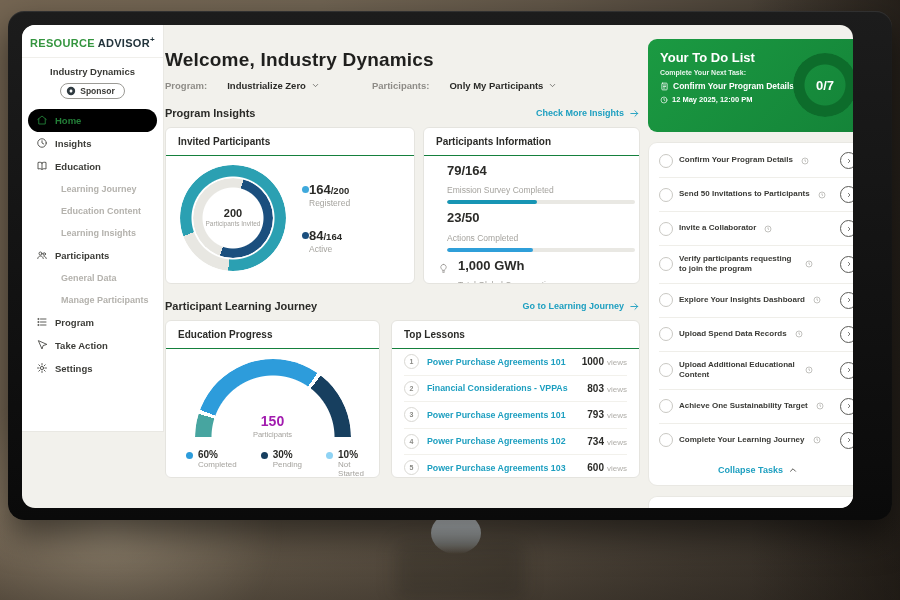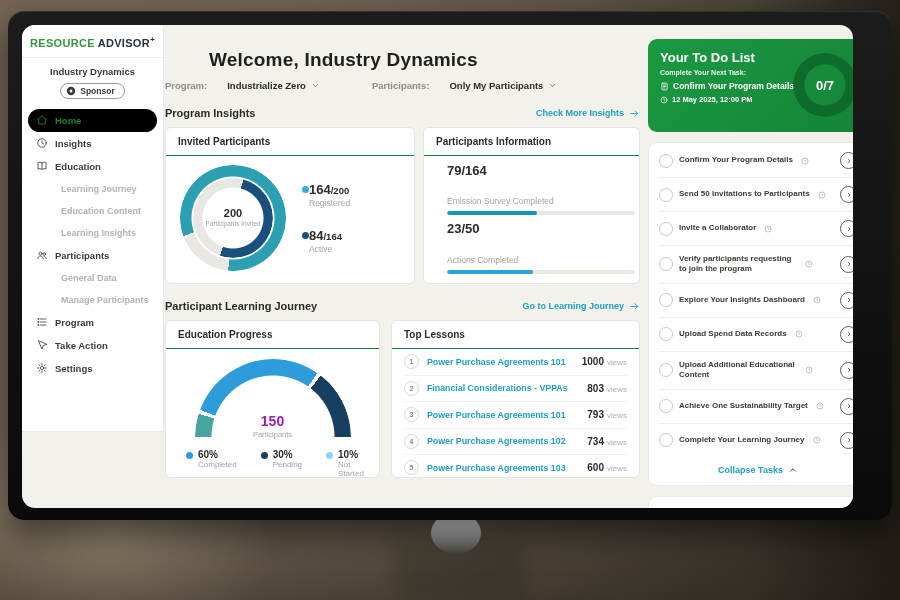--- a/index.html
+++ b/index.html
@@ -36,21 +36,21 @@
     border-radius:12px;font-size:9.5px;font-weight:700;color:#3c3c38;cursor:pointer;}
   .nav-item svg{flex:0 0 auto;}
   .nav-item.active{background:#000000;color:#237f38;}
   .nav-sub{height:22px;margin:0 6px;padding-left:33px;display:flex;align-items:center;
     font-size:9px;font-weight:600;color:#b4b2ad;cursor:pointer;}
   .ic{stroke:#4a4a46;fill:none;stroke-width:1.8;stroke-linecap:round;stroke-linejoin:round;}
   .nav-item.active .ic{stroke:#237f38;}
 
   
   .main{position:absolute;left:143px;top:0;width:475px;height:483px;}
-  .page-title{margin-top:24px;font-size:19px;font-weight:800;color:#1f1f1d;letter-spacing:.2px;margin-left:44px;}
+  .page-title{margin-top:24px;font-size:19px;font-weight:800;color:#1f1f1d;letter-spacing:.2px;}
   .filters{display:flex;align-items:center;gap:52px;margin-top:9px;}
   .filter{display:flex;align-items:center;gap:5px;font-size:9.5px;cursor:pointer;}
   .filter .lab{color:#8e8c87;font-weight:600;}
   .filter .val{color:#2b2b28;font-weight:800;margin-left:15px;}
   .section-row{display:flex;align-items:center;justify-content:space-between;margin-top:16px;margin-bottom:8px;}
   .section-title{font-size:11px;font-weight:800;color:#2b2b28;}
   .tlink{display:flex;align-items:center;gap:5px;font-size:9px;font-weight:800;color:#1d9fc0;cursor:pointer;}
   .cards-row{display:flex;justify-content:space-between;}
   .card{background:#fff;border:1px solid #e5e4df;border-radius:6px;overflow:hidden;}
   .card-h{padding:8px 12px;font-size:10px;font-weight:800;color:#2b2b28;border-bottom:1px solid #15803d;}
@@ -73,21 +73,21 @@
   .dot{width:7px;height:7px;border-radius:50%;margin-top:4px;flex:0 0 auto;}
   .leg .v{font-size:13px;font-weight:800;color:#2b2b28;}
   .leg .den{font-size:9.5px;font-weight:800;color:#2b2b28;}
   .leg .l{font-size:8.5px;color:#a5a39e;margin-top:1px;}
 
   
   .pinfo-body{padding:8px 14px 6px;}
   .stat{display:flex;gap:9px;margin-bottom:7px;}
   .stat .sic{margin-top:4px;}
   .stat .v{font-size:13px;font-weight:800;color:#2b2b28;line-height:1.1;}
-  .stat .l{font-size:8.5px;color:#a5a39e;margin-top:18px;}
+  .stat .l{font-size:8.5px;color:#a5a39e;margin-top:7px;}
   .bar{width:188px;height:4px;border-radius:2px;background:#e9e8e3;margin-top:5px;overflow:hidden;}
   .bar-fill{height:100%;border-radius:2px;}
 
   
   .edu-body{padding:10px 10px 8px;display:flex;flex-direction:column;align-items:center;}
   .gauge-wrap{position:relative;width:156px;height:80px;overflow:hidden;}
   #gauge-arc{position:absolute;left:0;top:0;width:156px;height:156px;border-radius:50%;
     -webkit-mask:radial-gradient(closest-side,transparent calc(100% - 17px),#000 calc(100% - 16px));
     mask:radial-gradient(closest-side,transparent calc(100% - 17px),#000 calc(100% - 16px));}
   .gauge-center{position:absolute;left:0;right:0;bottom:0;text-align:center;}

